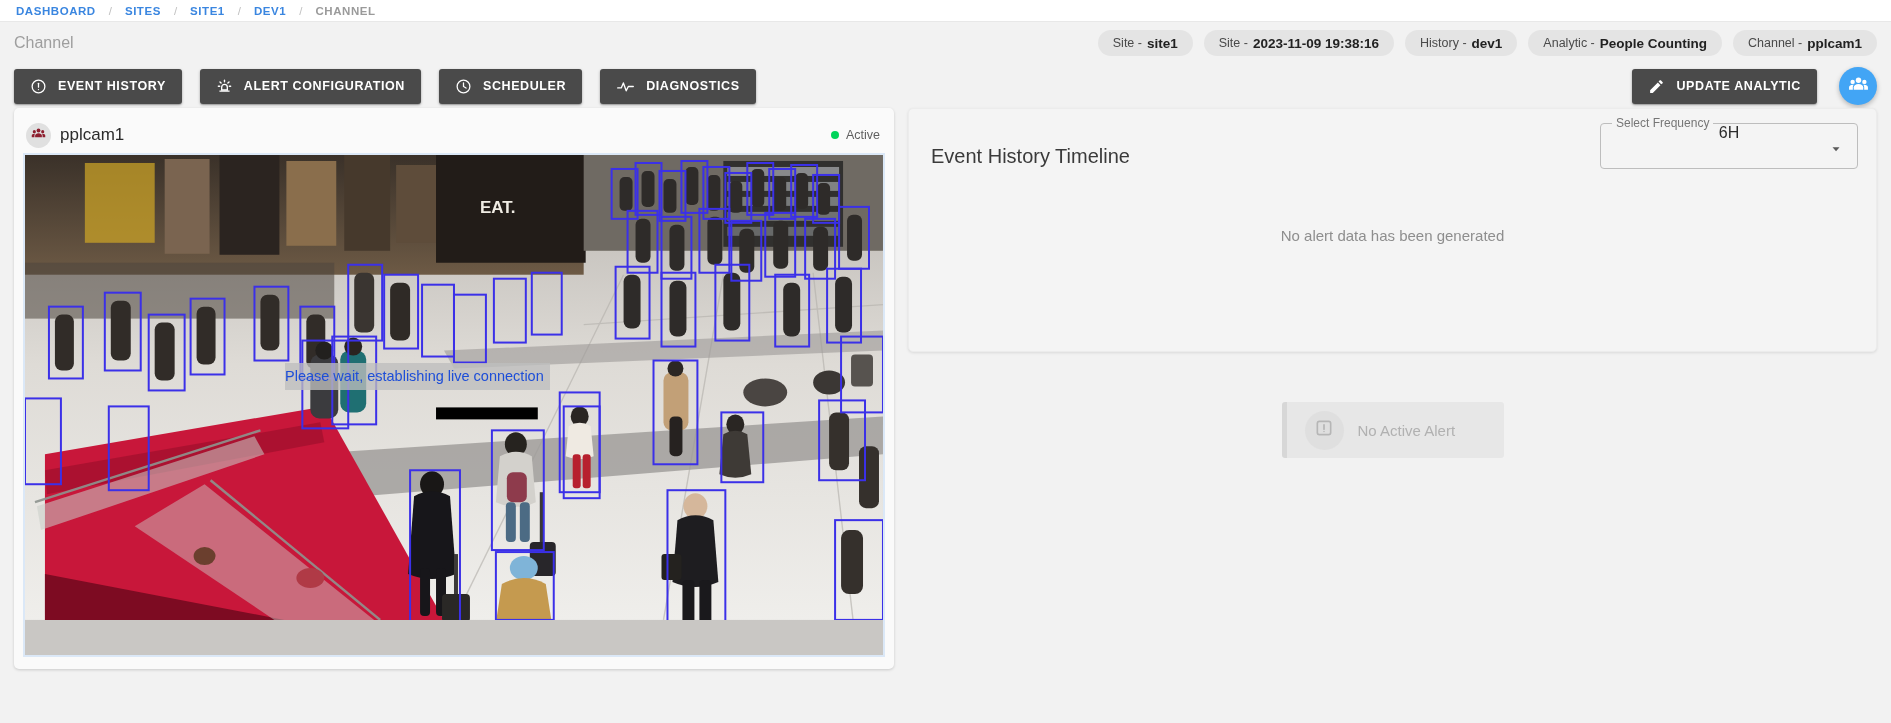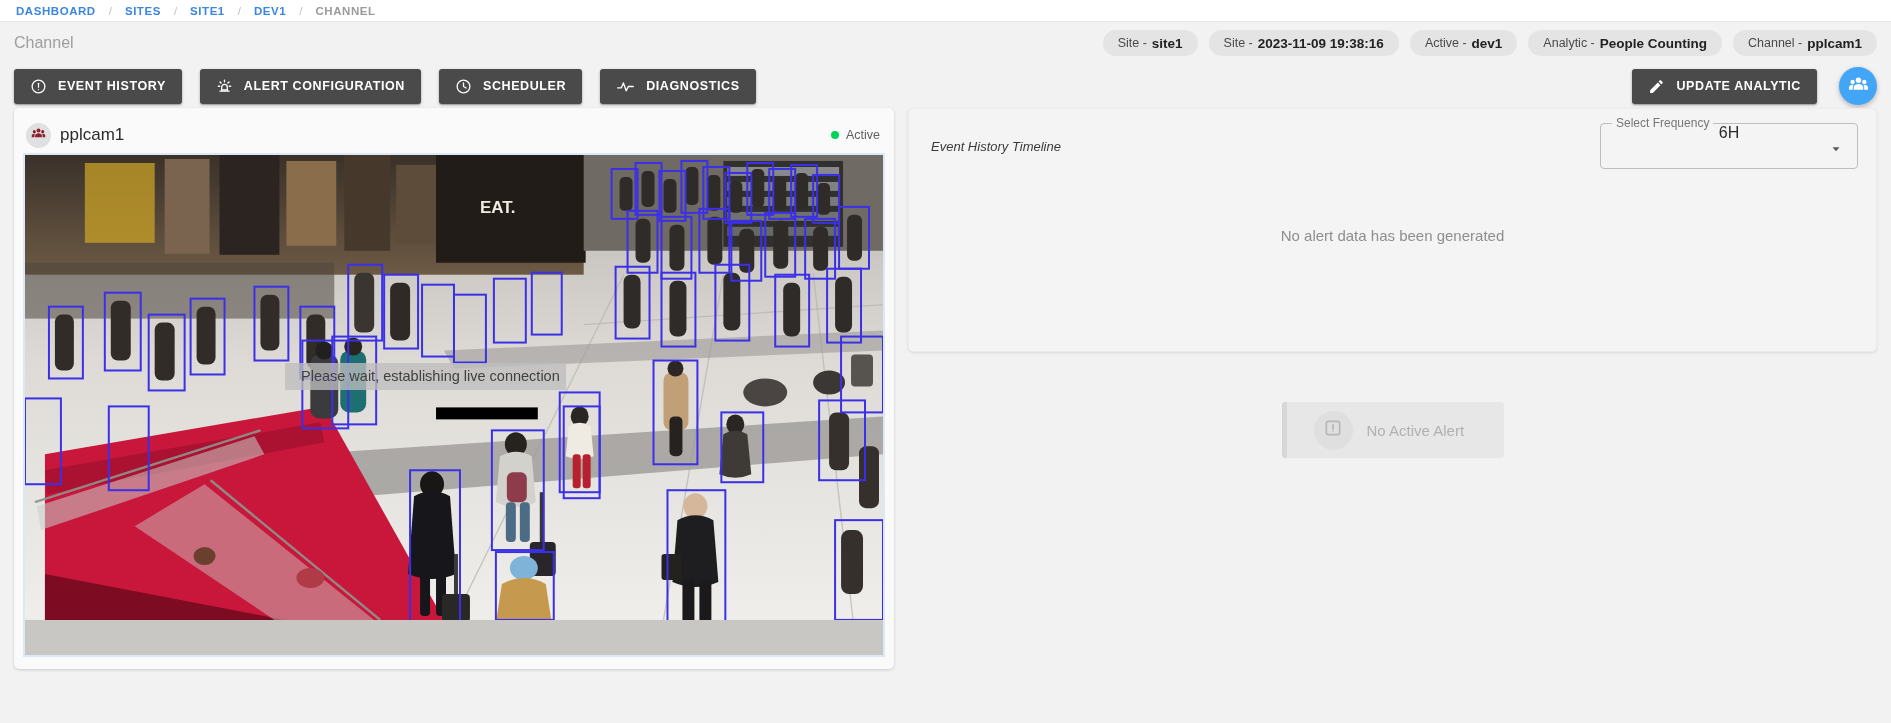--- a/index.html
+++ b/index.html
@@ -149,23 +149,23 @@
     border: 2px solid #dbe8f7;
     overflow: hidden;
     background: #c9c7c4;
   }
   .video-scene { position: absolute; inset: 0; }
   .overlay-msg {
     position: absolute;
     left: 260px;
     top: 208px;
     background: rgba(190,190,190,0.78);
-    color: #404040;
+    color: #1d4ed8;
     font-size: 14.5px;
-    padding: 5px 6px 6px 16px;
+    padding: 5px 6px 6px 0;
     white-space: nowrap;
   }
 
   
   .right-col {
     flex: 1;
     display: flex;
     flex-direction: column;
     align-items: stretch;
   }
@@ -177,25 +177,24 @@
     height: 244px;
     padding: 14px 18px;
     position: relative;
   }
   .timeline-head {
     display: flex;
     align-items: flex-start;
     justify-content: space-between;
   }
   .timeline-title {
-    font-size: 13px;
+    font-size: 20px;
     color: #3a3a3a;
-    margin-top: 16px;
+    margin-top: 22px;
     margin-left: 4px;
-    font-style: italic;
   }
   .select-field {
     position: relative;
     width: 258px;
     height: 46px;
     border: 1px solid #bdbdbd;
     border-radius: 4px;
     display: flex;
     align-items: center;
     padding: 0 14px;
@@ -224,21 +223,21 @@
 
   .alert-banner {
     margin: 50px auto 0 auto;
     width: 222px;
     height: 56px;
     background: #e5e5e5;
     border-left: 5px solid #d2d2d2;
     border-radius: 3px;
     display: flex;
     align-items: center;
-    padding-left: 27px;
+    padding-left: 18px;
     gap: 14px;
     opacity: 0.82;
   }
   .alert-icon-circle {
     width: 39px; height: 39px;
     border-radius: 50%;
     background: #dcdcdc;
     display: flex; align-items: center; justify-content: center;
   }
   .alert-text { font-size: 15px; color: #a3a3a3; }
@@ -263,21 +262,21 @@
   <div class="chips">
     <div class="chip">
       <span>Site -</span>
         <b>site1</b>
     </div>
     <div class="chip">
       <span>Site -</span>
         <b>2023-11-09 19:38:16</b>
     </div>
     <div class="chip">
-      <span>Active -</span>
+      <span>History -</span>
         <b>dev1</b>
     </div>
     <div class="chip">
       <span>Analytic -</span>
         <b>People Counting</b>
     </div>
     <div class="chip">
       <span>Channel -</span>
         <b>pplcam1</b>
     </div>

